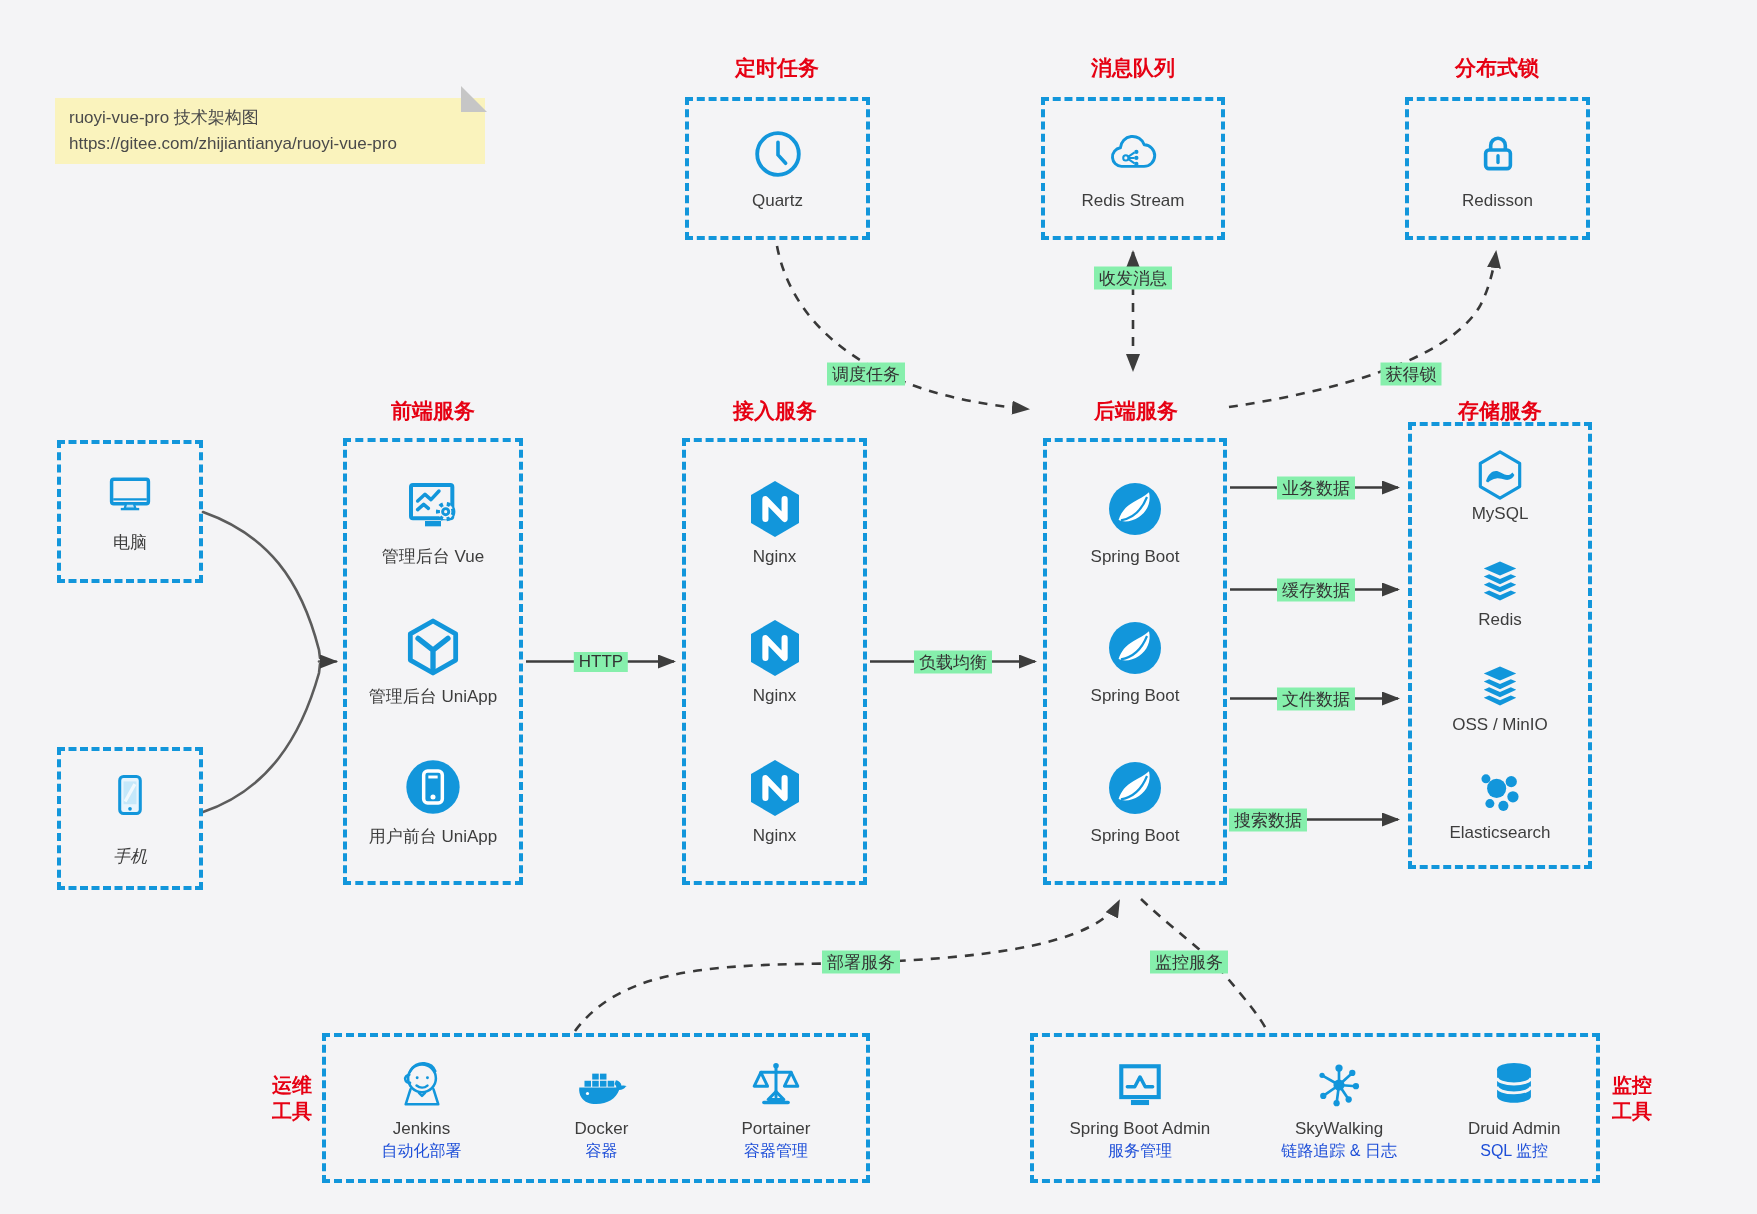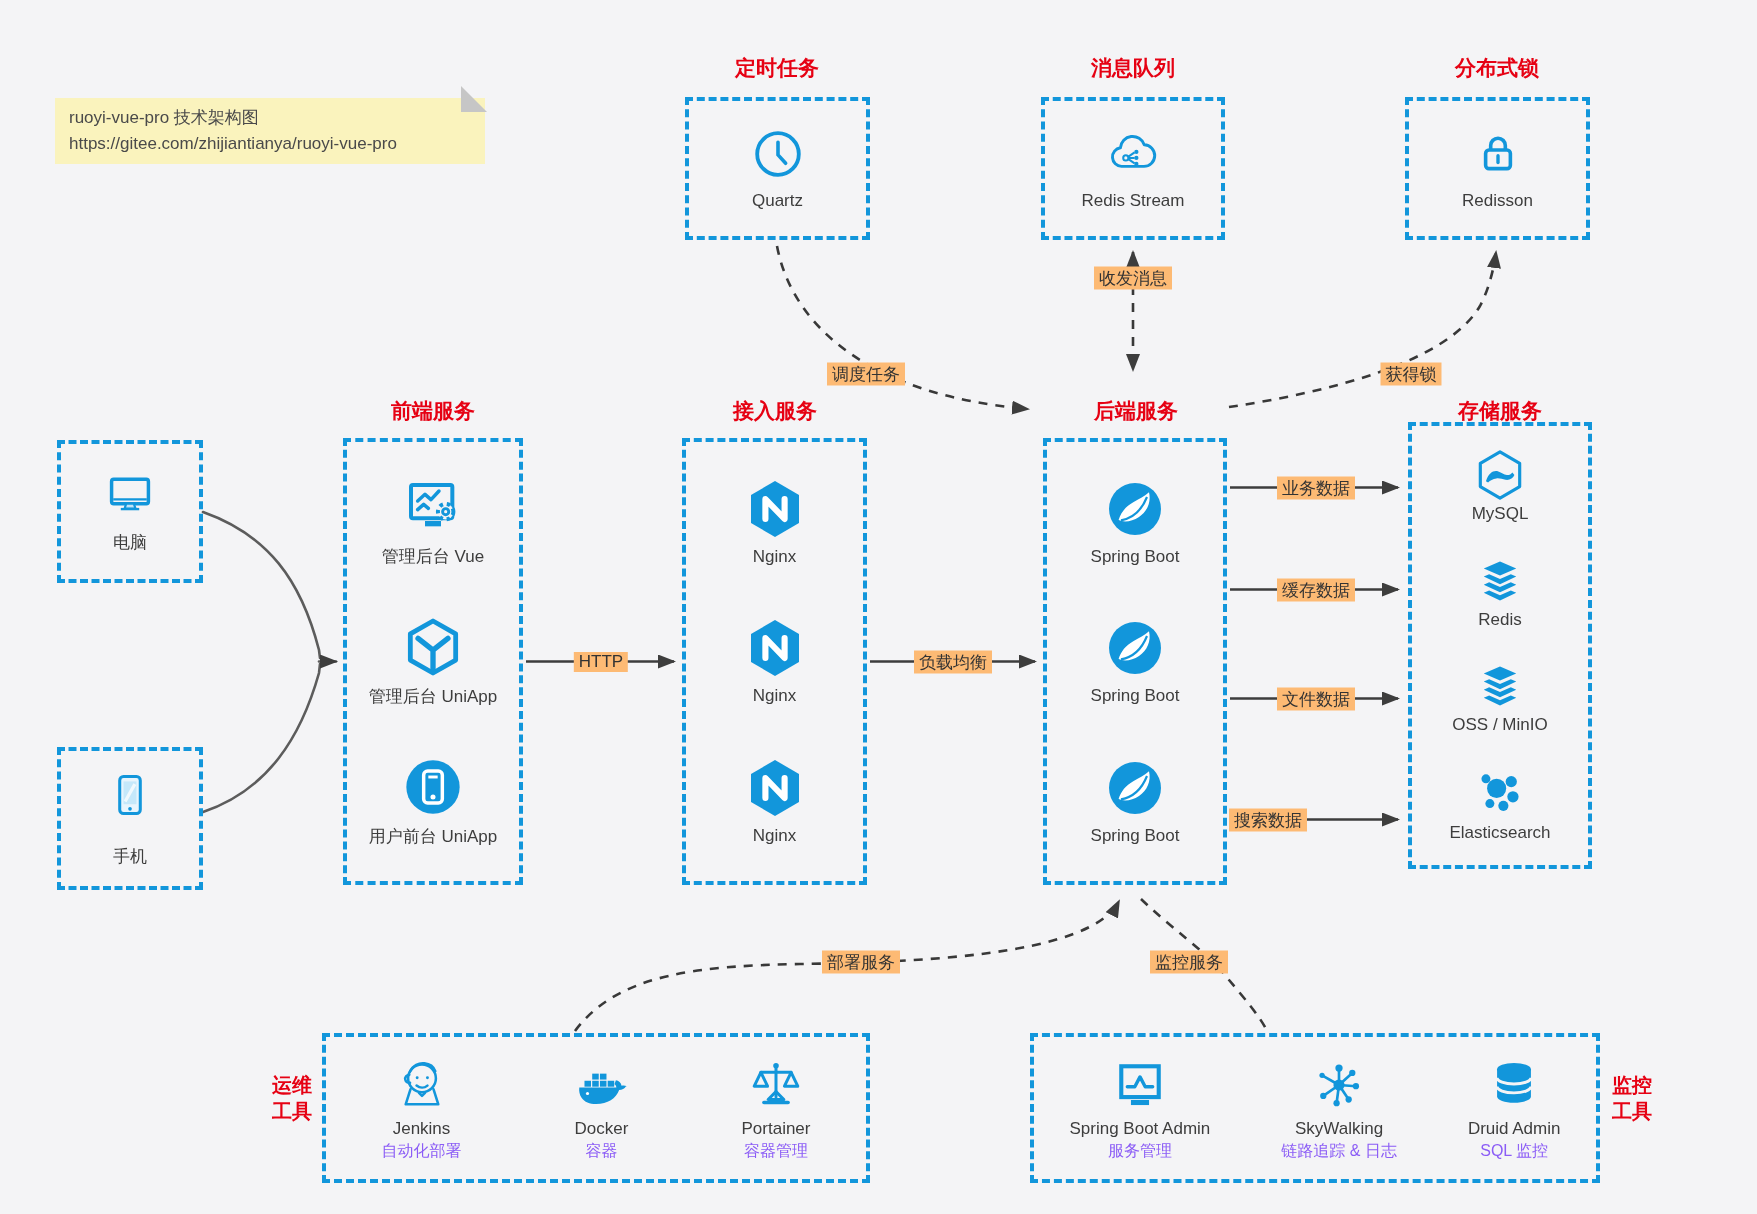--- a/index.html
+++ b/index.html
@@ -10,23 +10,23 @@
   .box { position:absolute; border:4px dashed #1296db; }
   .unit { display:flex; flex-direction:column; align-items:center; justify-content:center; gap:10px; }
   .col  { display:flex; flex-direction:column; align-items:center; justify-content:space-around; padding:10px 0; }
   .row  { display:flex; flex-direction:row; align-items:center; justify-content:space-around; padding-top:2px; }
 
   .box-title { position:absolute; transform:translateX(-50%); font-size:21px; font-weight:700; color:#e60113; white-space:nowrap; }
   .side-label { position:absolute; font-size:20px; font-weight:700; color:#e60113; line-height:26px; }
   .item { display:flex; flex-direction:column; align-items:center; }
   .item-label { font-size:17px; color:#3d3d3d; white-space:nowrap; margin-top:6px; }
   .tool-name { font-size:17px; color:#3d3d3d; white-space:nowrap; margin-top:4px; line-height:22px; }
-  .tool-sub  { font-size:16px; color:#8b5cf6; white-space:nowrap; line-height:22px; }
-
-  .edge-label { position:absolute; transform:translate(-50%,-50%); background:#fdba74; padding:0 5px; font-size:17px; color:#333; white-space:nowrap; }
+  .tool-sub  { font-size:16px; color:#1d4ed8; white-space:nowrap; line-height:22px; }
+
+  .edge-label { position:absolute; transform:translate(-50%,-50%); background:#86efac; padding:0 5px; font-size:17px; color:#333; white-space:nowrap; }
 
   .note { position:absolute; left:55px; top:98px; width:430px; background:#faf3bd; color:#4a4a4a; font-size:17px; line-height:26px; padding:7px 14px; }
   .note-fold { position:absolute; right:-2px; top:-12px; }
 
   svg.layer { position:absolute; left:0; top:0; pointer-events:none; }
   .icon { display:block; }
   .defs { position:absolute; width:0; height:0; overflow:hidden; }
 </style>
 </head>
 <body>
@@ -240,21 +240,21 @@
   <div class="box unit" style="left:57px; top:440px; width:146px; height:143px;">
     <svg class="icon" width="52" height="52">
         <use href="#i-desktop"></use>
       </svg>
     <div class="item-label" style="margin-top:0;">电脑</div>
   </div>
   <div class="box unit" style="left:57px; top:747px; width:146px; height:143px;">
     <svg class="icon" width="52" height="52">
         <use href="#i-phone"></use>
       </svg>
-    <div class="item-label" style="margin-top:14px;">手机</div>
+    <div class="item-label" style="margin-top:14px;font-style:italic;">手机</div>
   </div>
 
   <div class="box-title" style="left:433px; top:397px;">前端服务</div>
   <div class="box-title" style="left:775px; top:397px;">接入服务</div>
   <div class="box-title" style="left:1136px; top:397px;">后端服务</div>
   <div class="box-title" style="left:1500px; top:397px;">存储服务</div>
 
   <div class="box col" style="left:343px; top:438px; width:180px; height:447px;">
     <div class="item">
       <svg class="icon" width="64" height="64">

